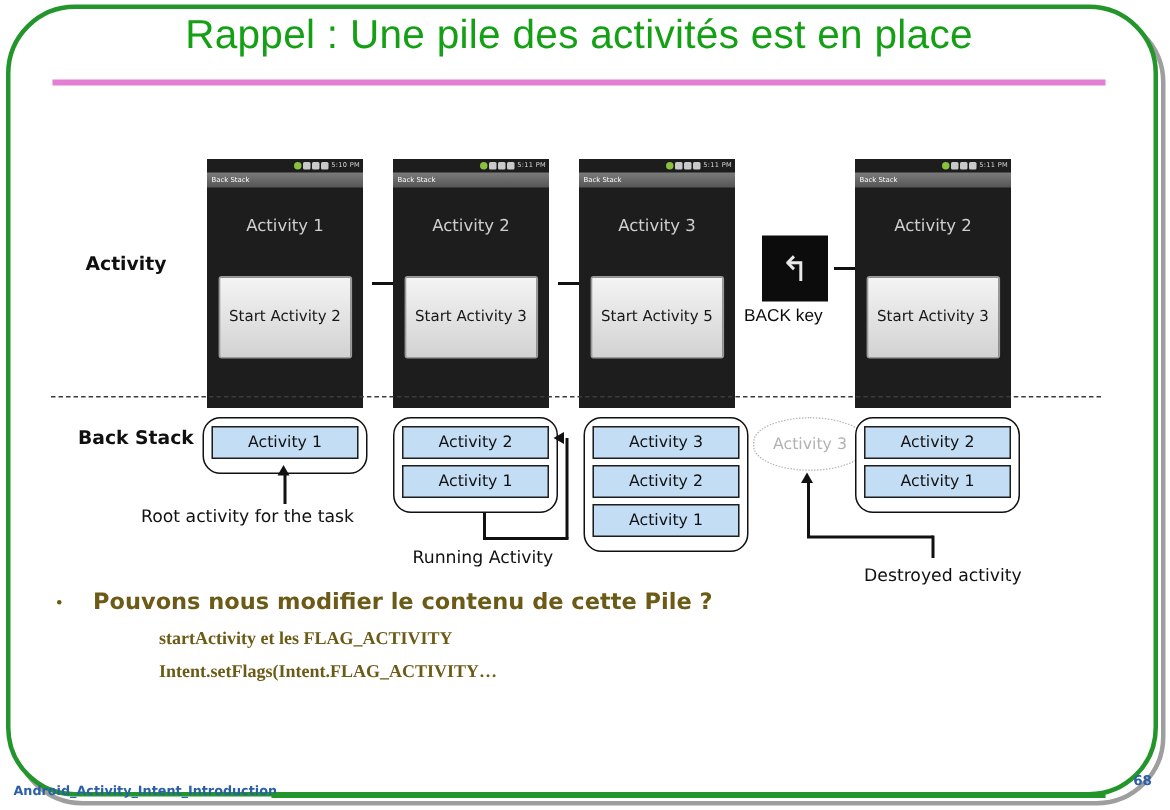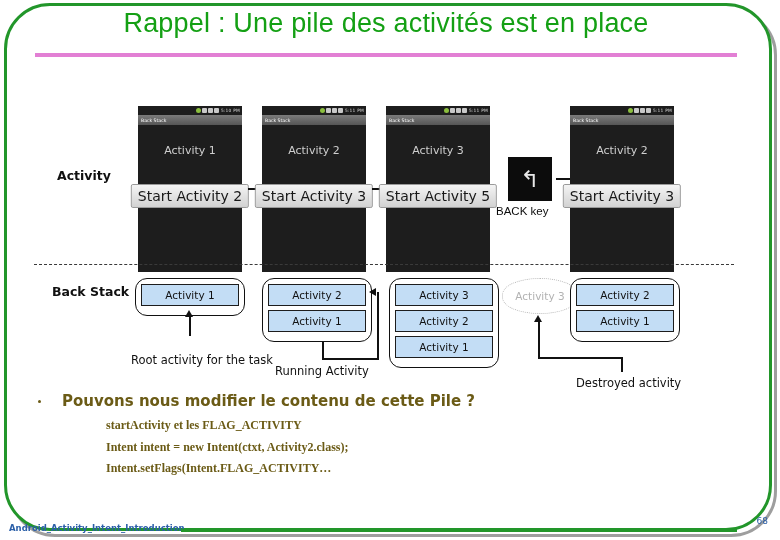--- a/index.html
+++ b/index.html
@@ -59,21 +59,21 @@
     font-family:"DejaVu Sans", sans-serif;
   }
   .phone .screen-title{
     position:absolute;left:0;top:38px;width:100%;text-align:center;
     font-size:11px;color:#cfcfcf;font-family:"DejaVu Sans", sans-serif;
   }
   .phone .btn{
     position:absolute;left:50%;transform:translateX(-50%);top:78px;
     background:linear-gradient(#f4f4f4,#d2d2d2);
     border:1px solid #9a9a9a;border-radius:2px;
-    font-size:14px;color:#181818;padding:3px 6px;white-space:nowrap;
+    font-size:10px;color:#181818;padding:21px 6px;white-space:nowrap;
     font-family:"DejaVu Sans", sans-serif;
   }
   
   #backkey-box{
     position:absolute;width:44px;height:44px;background:#0c0c0c;
     display:flex;align-items:center;justify-content:center;
   }
   #backkey-box .glyph{color:#e8e8e8;font-size:23px;line-height:1;}
   #backkey-label{
     position:absolute;font-size:11.5px;color:#0c0c0c;
@@ -146,21 +146,21 @@
   
   #footer-text{
     position:absolute;left:9px;top:523px;font-size:8.5px;color:#2b5fa8;
     font-family:"DejaVu Sans", sans-serif;white-space:nowrap;font-weight:bold;
   }
   #footer-rule{
     position:absolute;left:181px;top:529px;width:556px;height:3px;background:#22962a;
   }
   #page-num{
     position:absolute;right:12px;top:516px;font-size:9px;color:#2b5fa8;
-    font-family:"DejaVu Sans", sans-serif;font-weight:normal;
+    font-family:"DejaVu Sans", sans-serif;font-weight:bold;
   }
 </style>
 </head>
 <body>
 
 <div id="slide-shadow"></div>
 <div id="slide-frame"></div>
 
 <div id="title">Rappel : Une pile des activités est en place</div>
 <div id="title-rule"></div>
@@ -241,21 +241,21 @@
     <div class="btn">Start Activity 3</div>
   </div>
 
   <div id="divider"></div>
 
   <div class="stack" style="left:135px;top:184px;width:110px;height:38px;">
     <div class="act">Activity 1</div>
   </div>
   <div class="ln v" style="left:189px;top:222px;height:20px;"></div>
   <div class="uparrow" style="left:185px;top:216px;"></div>
-  <div class="caption" style="left:94px;top:259px;margin-left:37px;">Root activity for the task</div>
+  <div class="caption" style="left:94px;top:243px;">Root activity for the task</div>
 
   <div class="stack" style="left:262px;top:184px;width:110px;height:64px;">
     <div class="act">Activity 2</div>
     <div class="act">Activity 1</div>
   </div>
   <div class="ln v" style="left:377px;top:198px;height:67px;"></div>
   <div class="ln h" style="left:322px;top:264px;width:57px;"></div>
   <div class="ln v" style="left:322px;top:248px;height:17px;"></div>
   <div class="leftarrow" style="left:369px;top:194px;"></div>
   <div class="caption" style="left:275px;top:270px;text-align:center;">Running Activity</div>
@@ -278,20 +278,19 @@
   <div class="ln v" style="left:621px;top:263px;height:15px;"></div>
   <div class="uparrow" style="left:534px;top:221px;"></div>
   <div class="caption" style="left:576px;top:282px;">Destroyed activity</div>
 </div>
 
 <div id="bullet-row">
   <span id="bullet-dot"></span>
   <div id="bullet-main">Pouvons nous modifier le contenu de cette Pile ?</div>
   <div id="sub-lines">
     <div class="subline">startActivity et les FLAG_ACTIVITY</div>
-    <div class="subline">Intent intent = new Intent(ctxt, Activity2.class);</div>
     <div class="subline">Intent.setFlags(Intent.FLAG_ACTIVITY…</div>
   </div>
 </div>
 
 <div id="footer-text">Android_Activity_Intent_Introduction</div>
 <div id="footer-rule"></div>
 <div id="page-num">68</div>
 
 </body></html>

